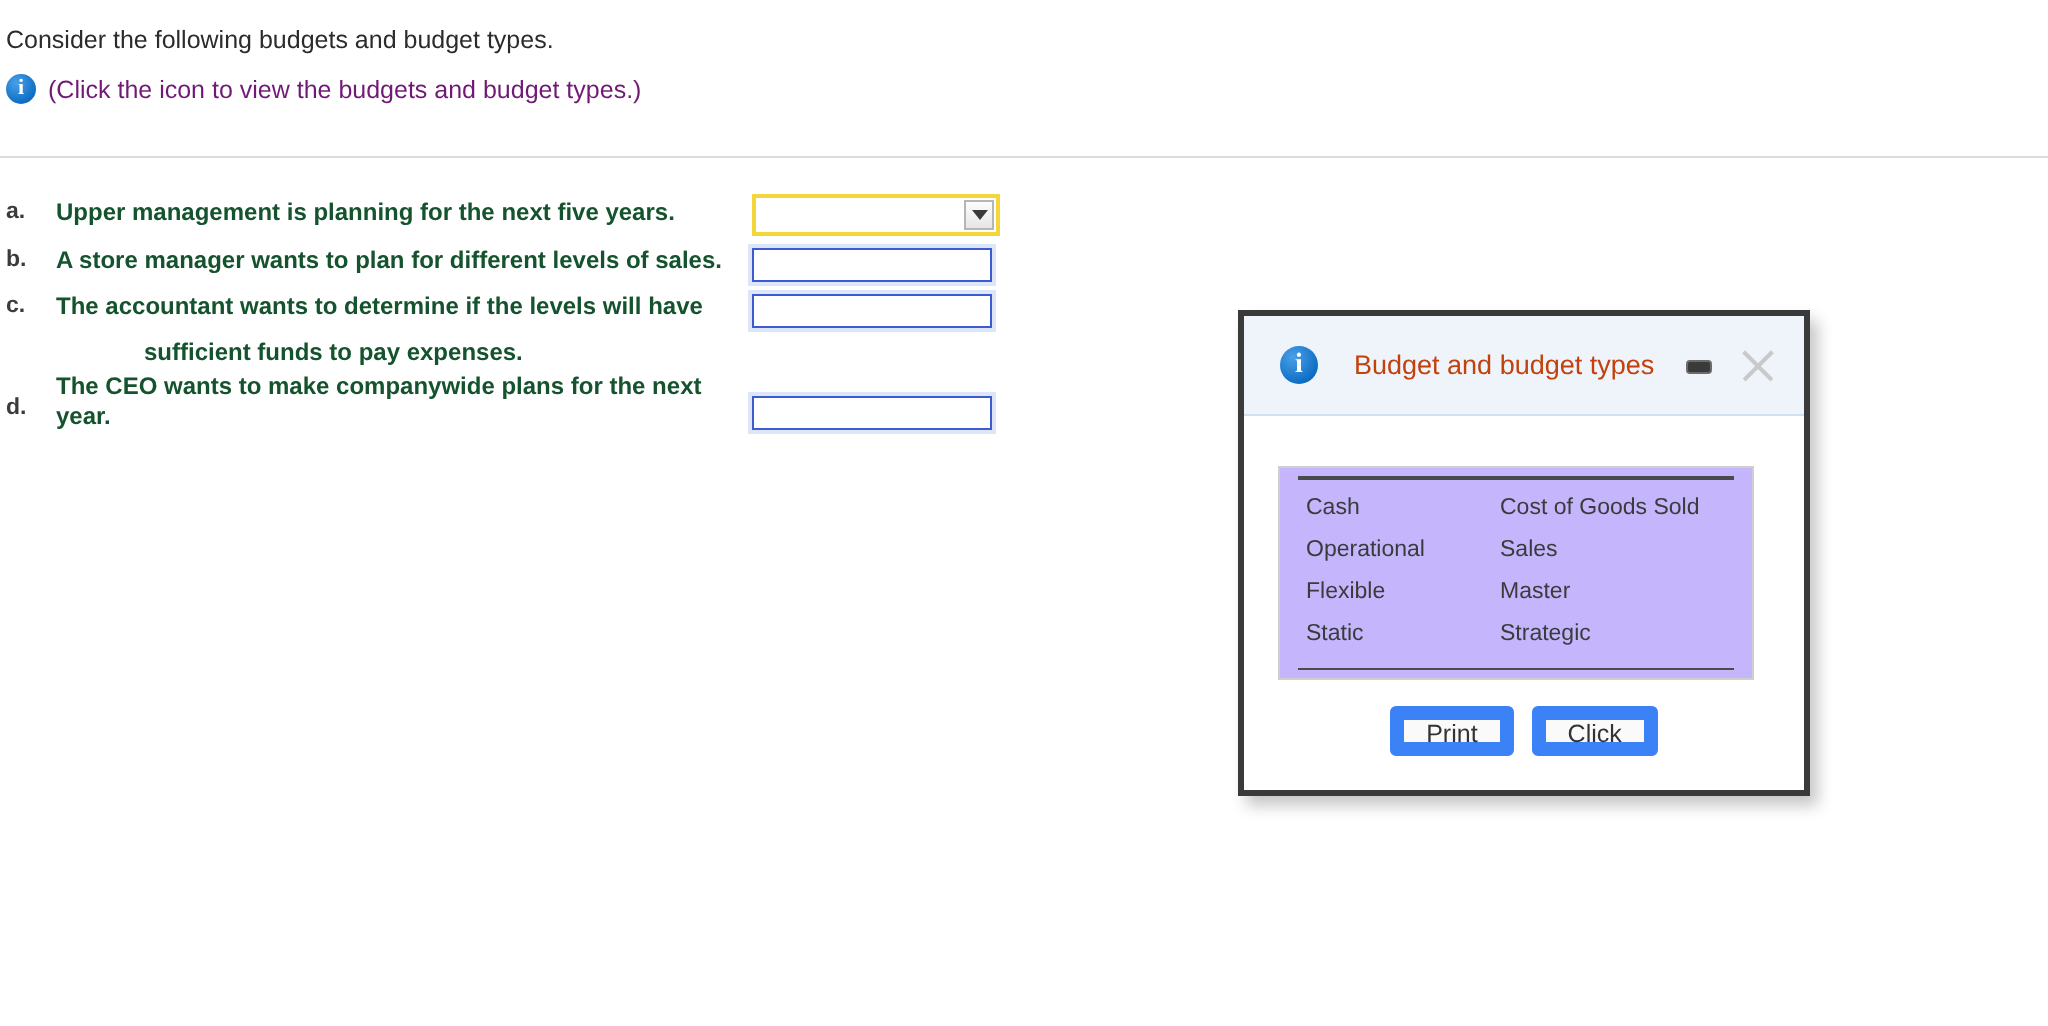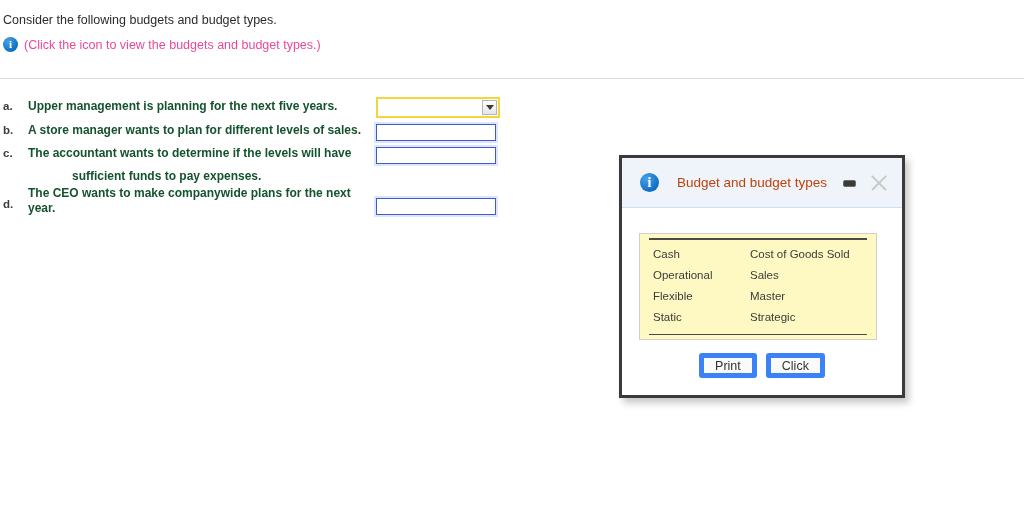--- a/index.html
+++ b/index.html
@@ -47,21 +47,21 @@
     align-items: center;
     justify-content: center;
     color: #ffffff;
     font-size: 11px;
     font-weight: bold;
     font-family: "Liberation Serif", serif;
     line-height: 1;
     flex: 0 0 auto;
   }
   .hint-text {
-    color: #ec4899;
+    color: #701a75;
     font-size: 12.5px;
     margin-left: 6px;
   }
 
   
   .divider {
     position: absolute;
     left: 0;
     top: 78px;
     width: 1024px;
@@ -252,21 +252,21 @@
     position: relative;
     height: 187px;
   }
   .type-box {
     position: absolute;
     left: 17px;
     top: 25px;
     width: 238px;
     box-sizing: border-box;
     border: 1px solid #cfcfcf;
-    background: #fef9c3;
+    background: #c4b5fd;
     padding: 4px 0 4px 0;
   }
   .type-table {
     width: 218px;
     margin: 0 auto;
     border-collapse: collapse;
     font-size: 11.5px;
     color: #3b3b3b;
   }
   .type-table tr:first-child td { padding-top: 7px; }
@@ -293,21 +293,21 @@
     display: flex;
     justify-content: center;
     gap: 9px;
   }
   .dlg-btn {
     min-width: 53px;
     height: 25px;
     box-sizing: border-box;
     padding: 0 11px;
     background: #fafafa;
-    border: 5px solid #3b82f6;
+    border: 7px solid #3b82f6;
     border-radius: 3px;
     font-family: "Liberation Sans", sans-serif;
     font-size: 12.5px;
     color: #333333;
     cursor: pointer;
   }
 </style>
 </head>
 <body>
 

